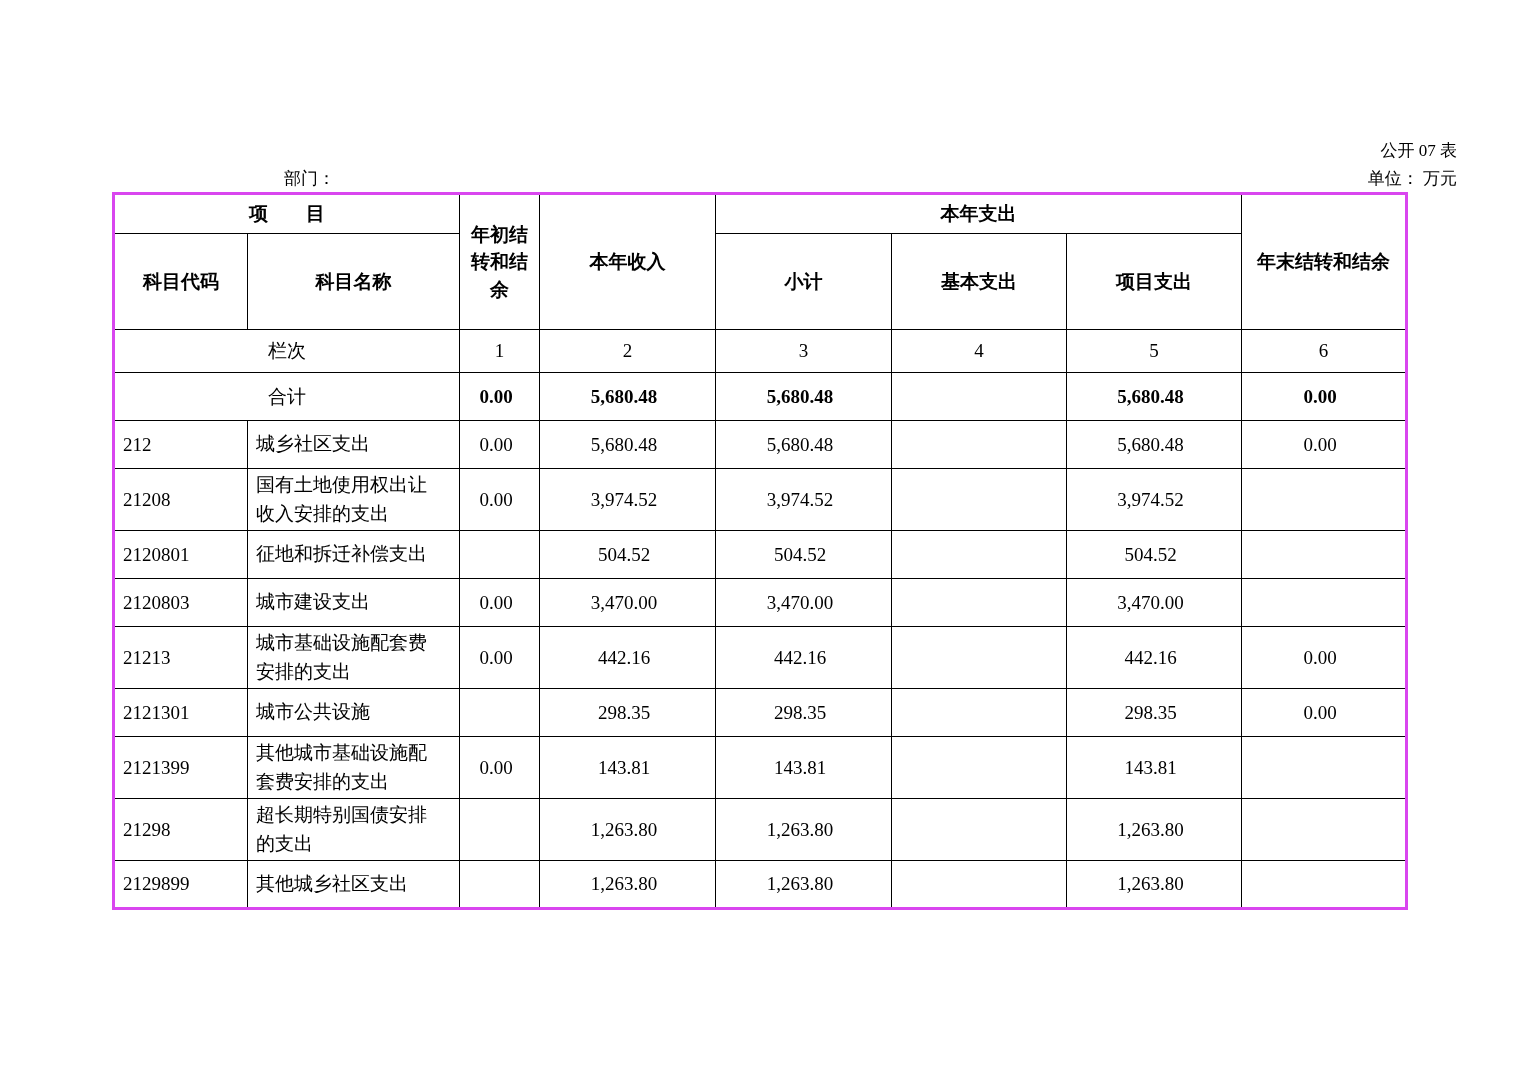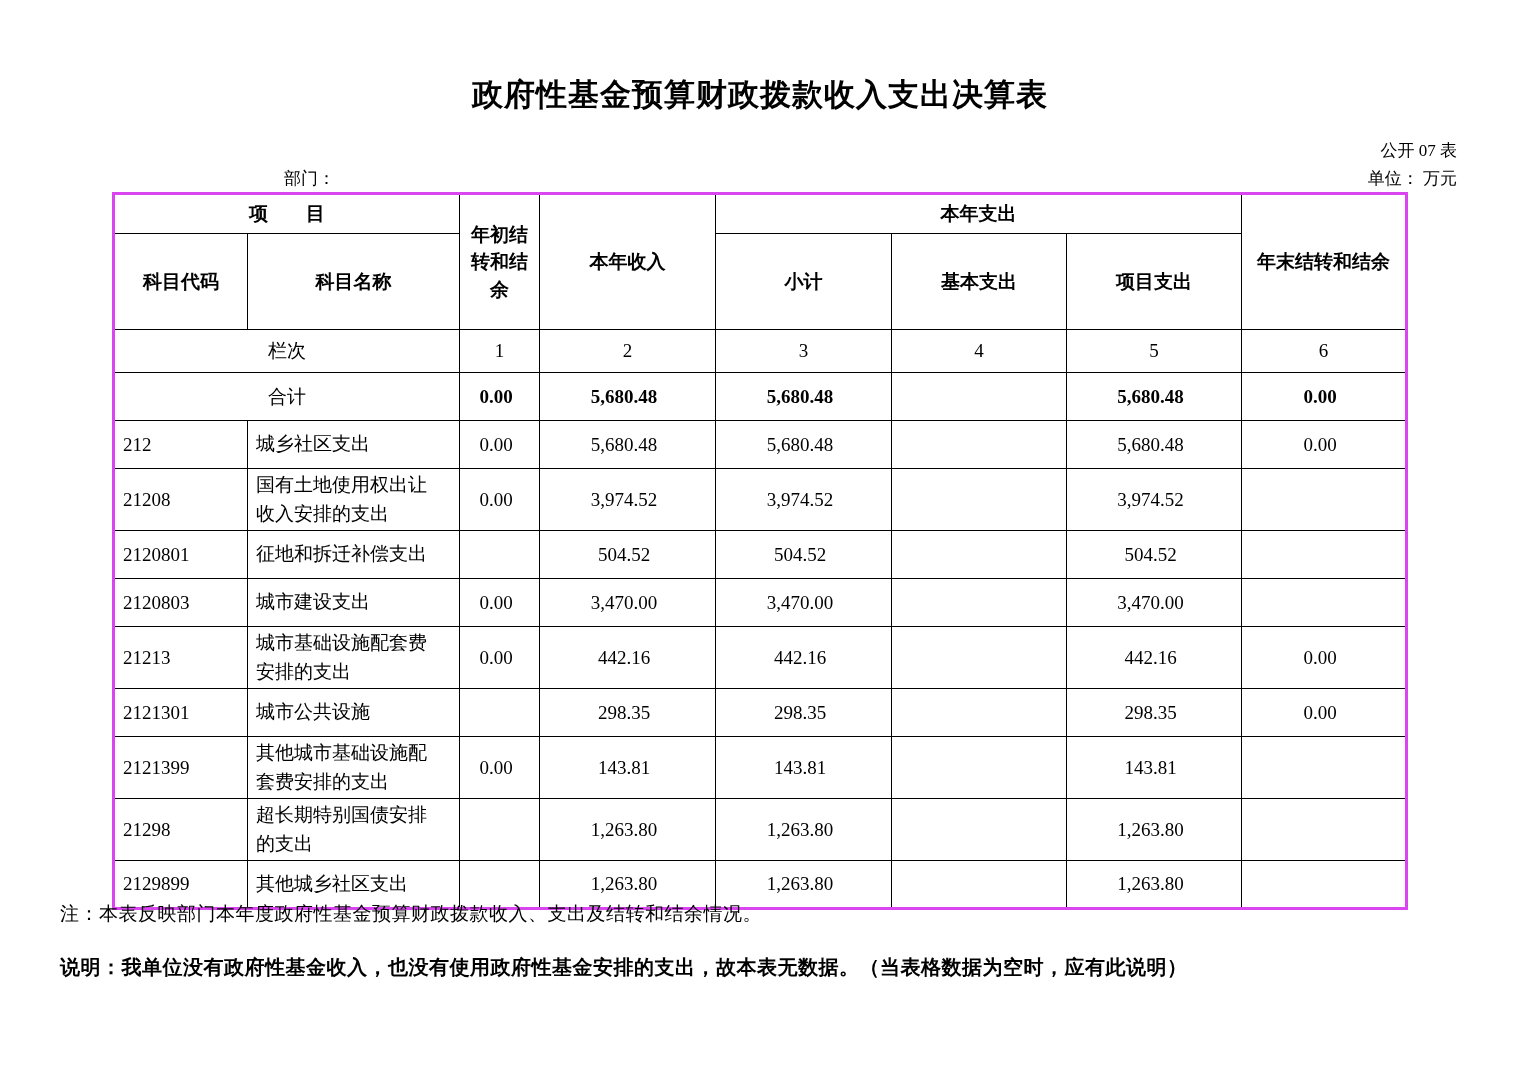--- a/index.html
+++ b/index.html
@@ -44,21 +44,20 @@
   tr.total-row td.num{font-weight:bold;}
 
   .note{position:absolute;left:60px;top:901px;font-size:19px;letter-spacing:0.5px;}
   .statement{position:absolute;left:60px;top:954px;font-size:20px;font-weight:bold;letter-spacing:0.5px;}
 </style>
 </head>
 <body>
 
 <div class="page">
 
-  <div class="title">政府性基金预算财政拨款收入支出决算表</div>
   <div class="meta-code">公开 07 表</div>
   <div class="meta-dept">部门：</div>
   <div class="meta-unit">单位： 万元</div>
 
   <table class="budget">
     <colgroup>
       <col style="width:134px">
         <col style="width:212px">
         <col style="width:80px">
         <col style="width:176px">
@@ -197,16 +196,14 @@
         <td class="num"></td>
         <td class="num">1,263.80</td>
         <td class="num">1,263.80</td>
         <td class="num"></td>
         <td class="num">1,263.80</td>
         <td class="num"></td>
       </tr>
     </tbody>
   </table>
 
-  <div class="note">注：本表反映部门本年度政府性基金预算财政拨款收入、支出及结转和结余情况。</div>
-  <div class="statement">说明：我单位没有政府性基金收入，也没有使用政府性基金安排的支出，故本表无数据。（当表格数据为空时，应有此说明）</div>
 
 </div>
 
 </body></html>

